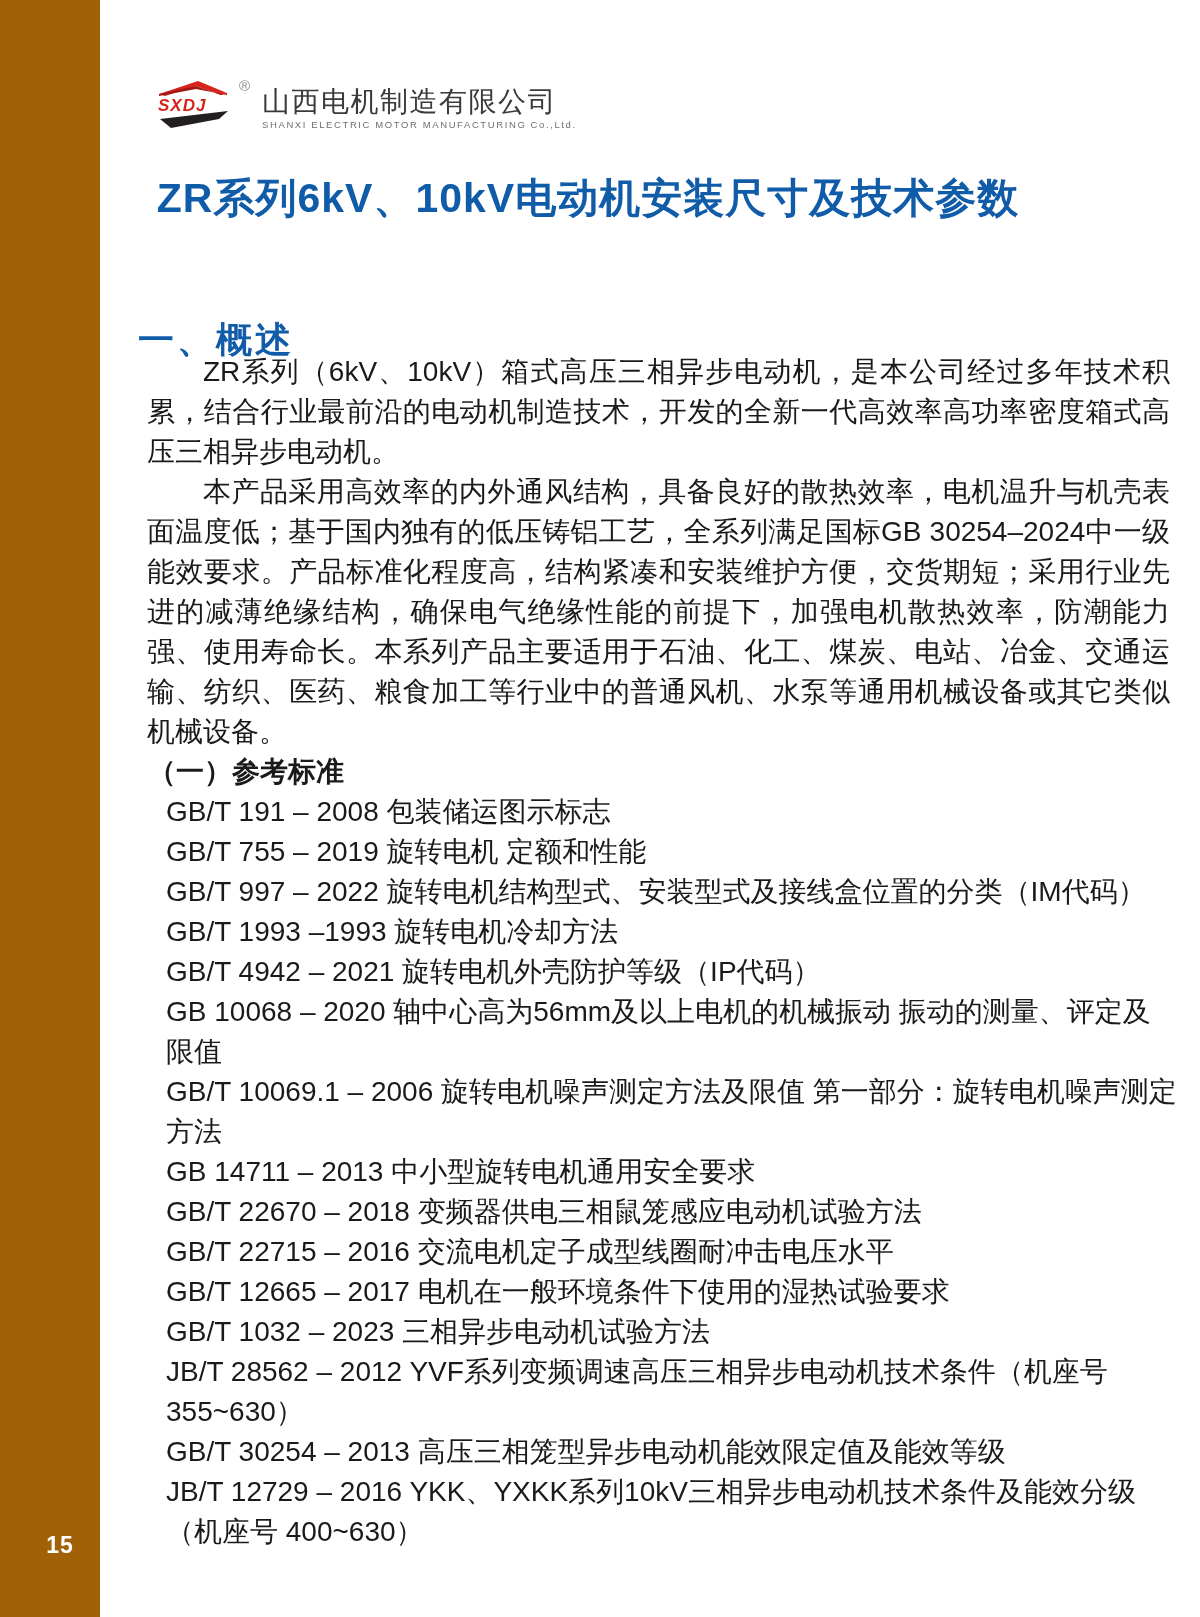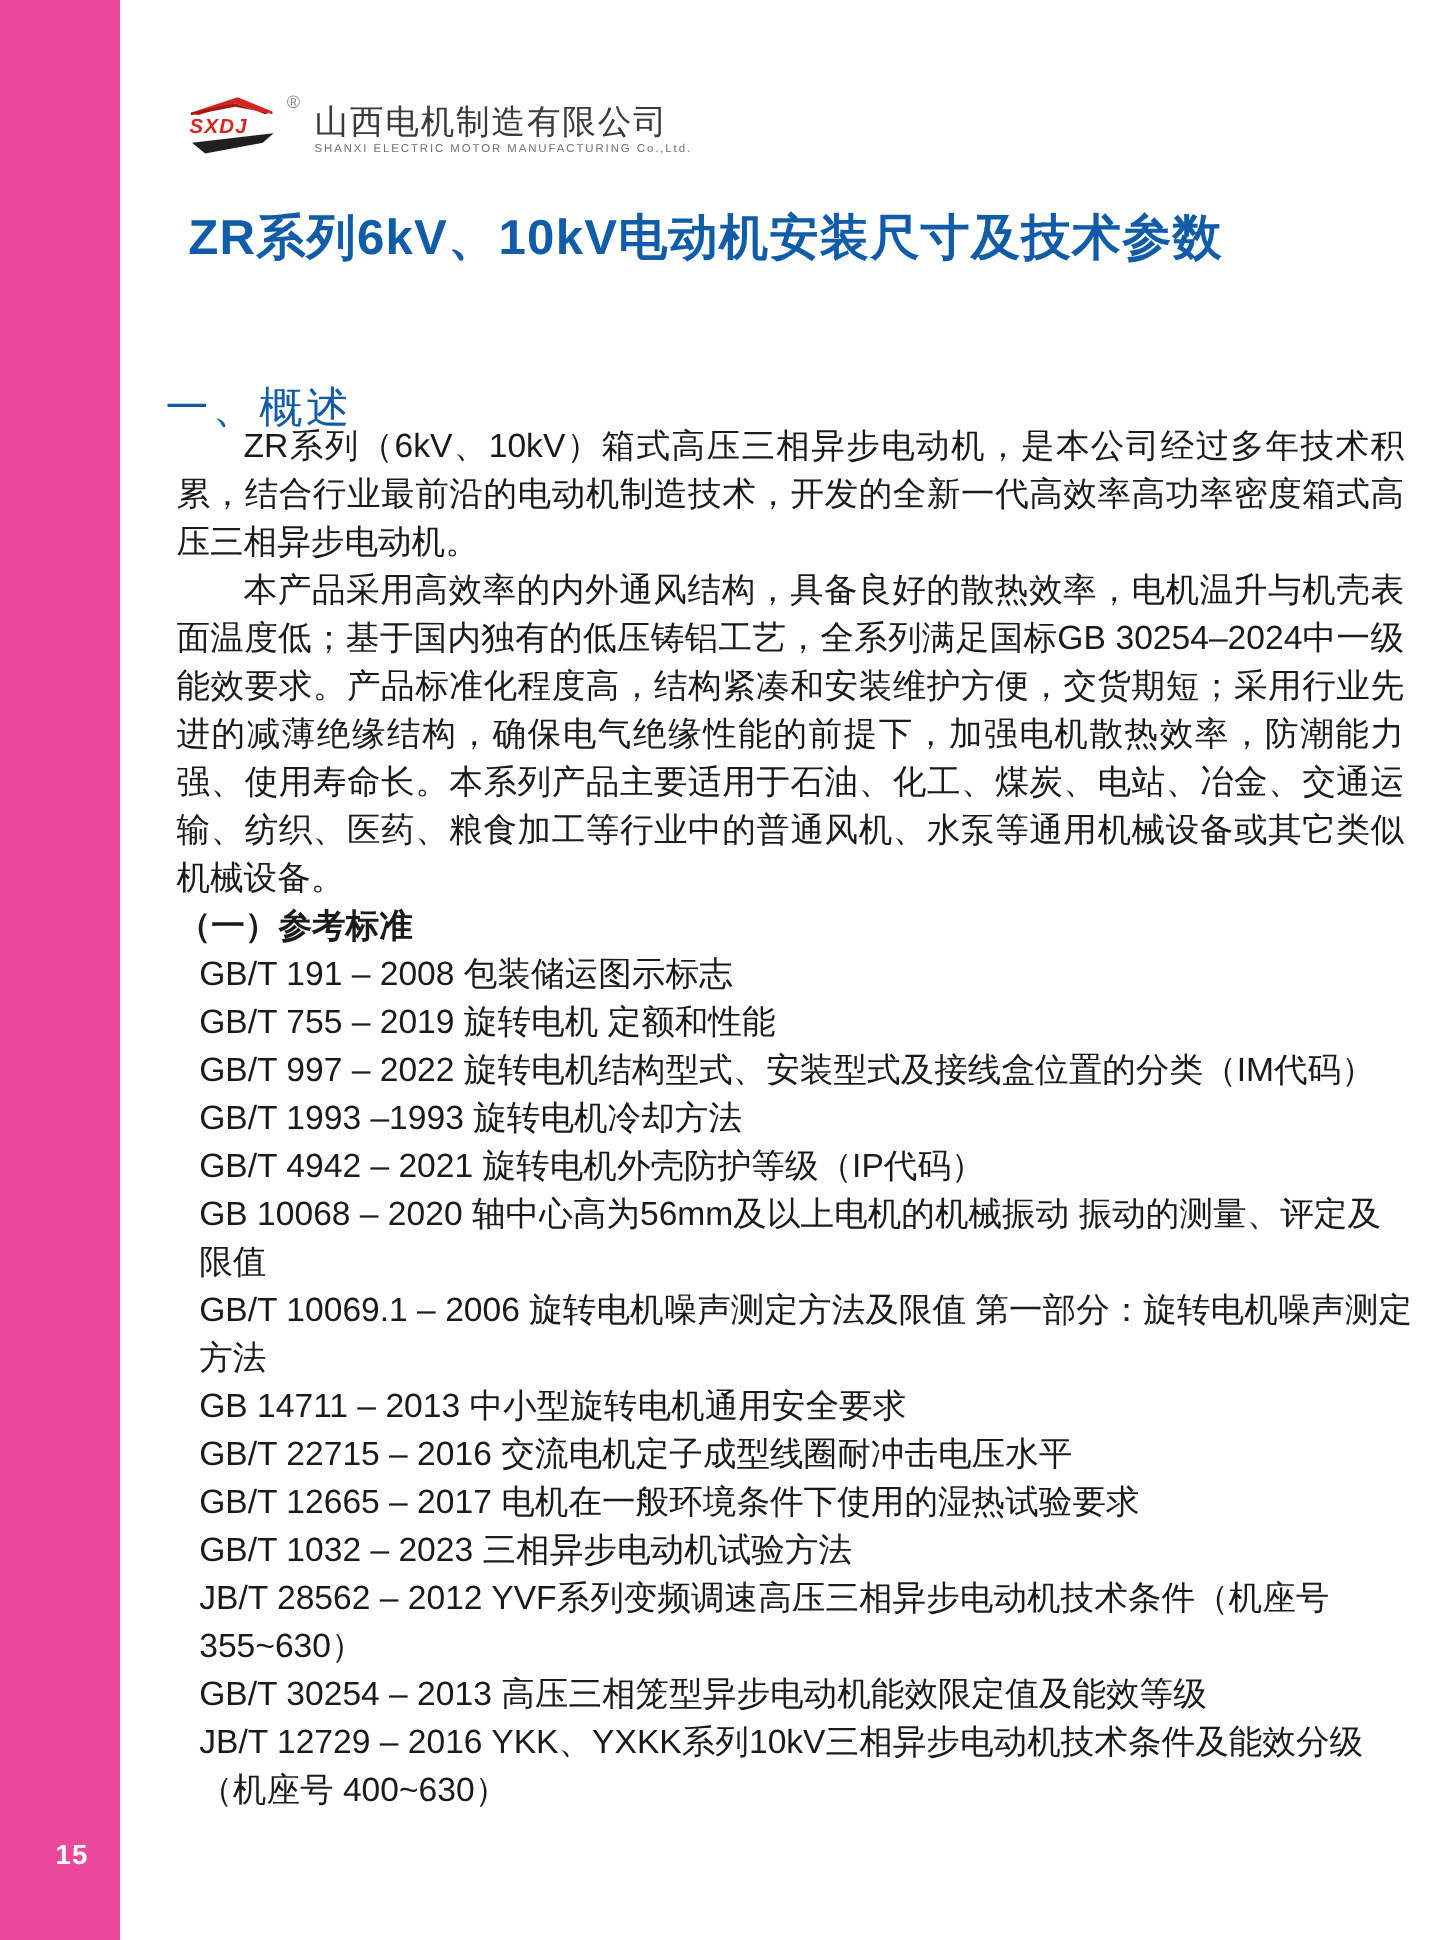--- a/index.html
+++ b/index.html
@@ -10,21 +10,21 @@
     background: #ffffff;
     overflow: hidden;
     font-family: "Liberation Sans", sans-serif;
   }
 
   
   .sidebar {
     position: absolute;
     left: 0; top: 0;
     width: 100px; height: 1617px;
-    background: #ec4899;
+    background: #a16207;
   }
   .page-number {
     position: absolute;
     left: 0; bottom: 58px;
     width: 100px;
     box-sizing: border-box;
     padding-left: 20px;
     text-align: center;
     color: #ffffff;
     font-size: 23px;
@@ -72,21 +72,21 @@
     font-weight: bold;
   }
   .doc-title .line1 { font-size: 41px; line-height: 58px; letter-spacing: 1px; }
   .doc-title .line2 { font-size: 41px; line-height: 50px; letter-spacing: 1px; }
 
   
   .section-heading {
     position: absolute;
     left: 138px; top: 286px;
     font-size: 36px;
-    font-weight: normal;
+    font-weight: bold;
     color: #115ca8;
     letter-spacing: 3px;
   }
 
   
   .body-text {
     position: absolute;
     left: 100px; top: 352px;
     width: 1078px;
     font-size: 28px;
@@ -148,20 +148,21 @@
 
     <ul class="standards">
       <li>GB/T 191 – 2008 包装储运图示标志</li>
       <li>GB/T 755 – 2019  旋转电机 定额和性能</li>
       <li>GB/T 997 – 2022 旋转电机结构型式、安装型式及接线盒位置的分类（IM代码）</li>
       <li>GB/T 1993 –1993 旋转电机冷却方法</li>
       <li>GB/T 4942 – 2021 旋转电机外壳防护等级（IP代码）</li>
       <li>GB 10068 – 2020 轴中心高为56mm及以上电机的机械振动 振动的测量、评定及限值</li>
       <li>GB/T 10069.1 – 2006 旋转电机噪声测定方法及限值 第一部分：旋转电机噪声测定方法</li>
       <li>GB 14711 – 2013 中小型旋转电机通用安全要求</li>
+      <li>GB/T 22670 – 2018 变频器供电三相鼠笼感应电动机试验方法</li>
       <li>GB/T 22715 – 2016 交流电机定子成型线圈耐冲击电压水平</li>
       <li>GB/T 12665 – 2017 电机在一般环境条件下使用的湿热试验要求</li>
       <li>GB/T 1032 – 2023 三相异步电动机试验方法</li>
       <li>JB/T 28562 – 2012 YVF系列变频调速高压三相异步电动机技术条件（机座号355~630）</li>
       <li>GB/T 30254 – 2013 高压三相笼型异步电动机能效限定值及能效等级</li>
       <li>JB/T 12729 – 2016 YKK、YXKK系列10kV三相异步电动机技术条件及能效分级（机座号 400~630）</li>
     </ul>
 
   </div>
 

